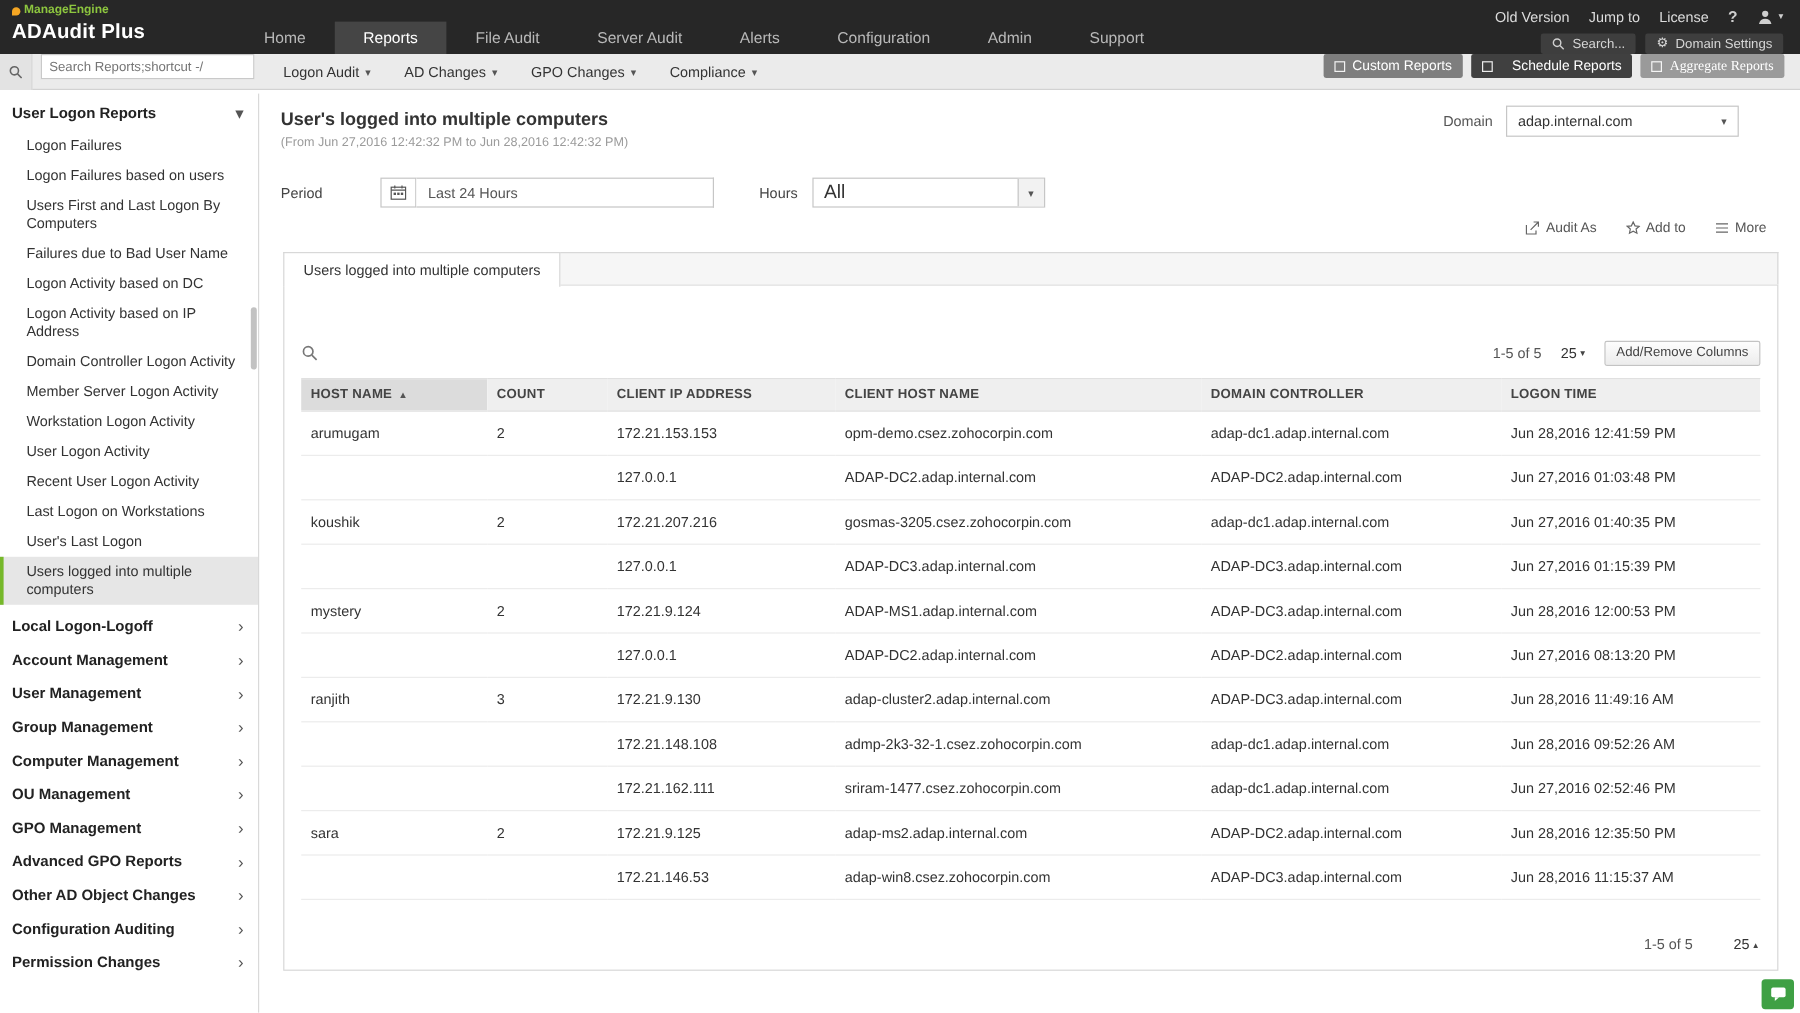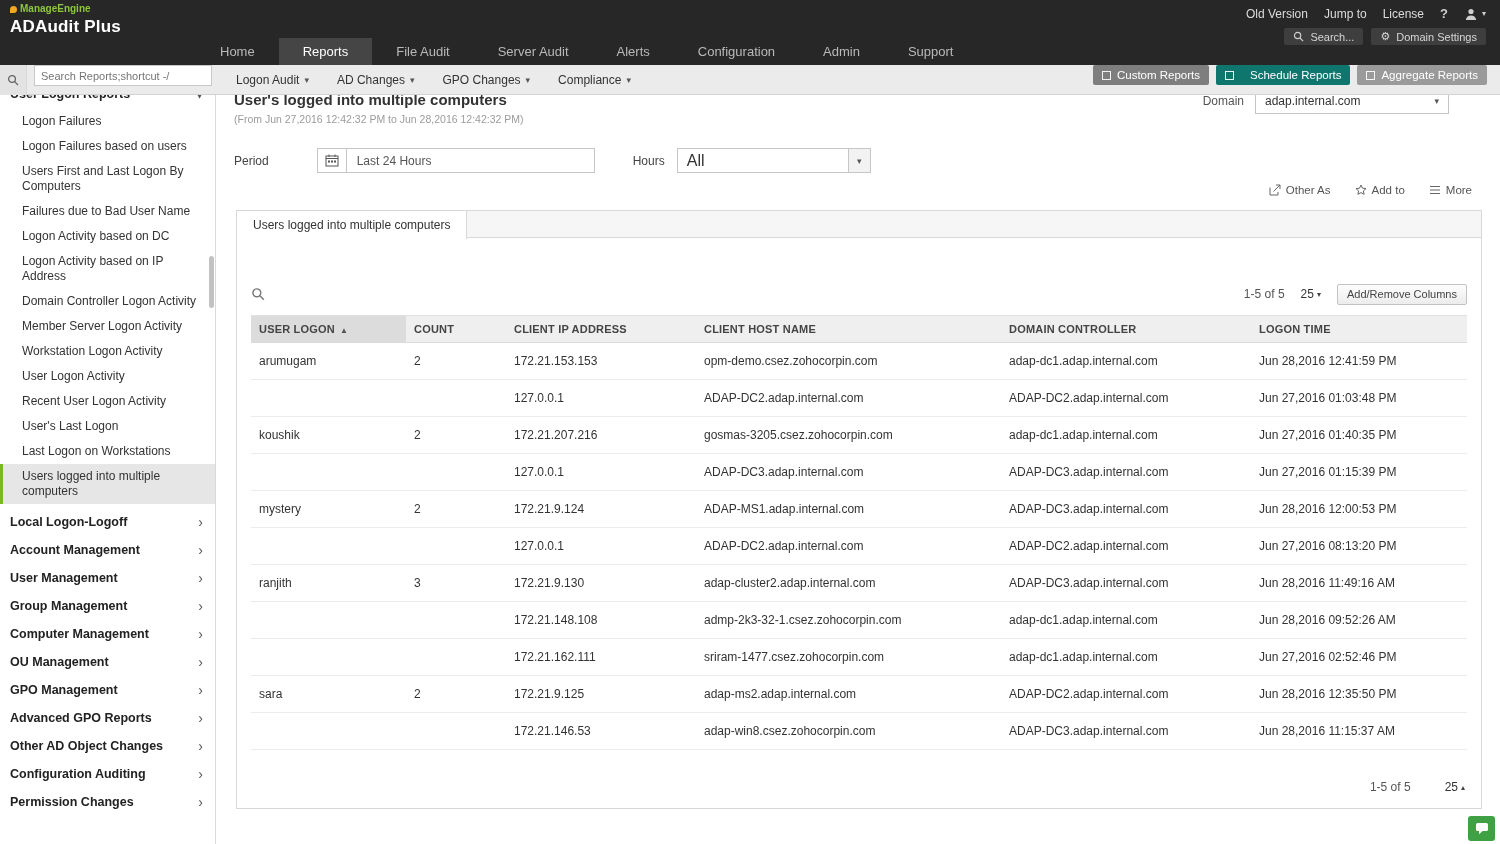--- a/index.html
+++ b/index.html
@@ -1,20 +1,20 @@
 <!DOCTYPE html>
 <html><head>
 <meta charset="utf-8">
 <style>
 *{margin:0;padding:0;box-sizing:border-box;}
 html,body{width:1500px;height:844px;}
 body{font-family:"Liberation Sans",sans-serif;background:#fff;position:relative;overflow:hidden;color:#333;}
 
 
-.topbar{height:65px;background:#272727;position:relative;z-index:6;}
+.topbar{height:45px;background:#272727;position:relative;z-index:6;}
 .brand{position:absolute;left:10px;top:4px;line-height:1;}
 .brand-vendor{font-size:10px;font-weight:bold;color:#8dc63f;display:flex;align-items:center;gap:3px;}
 .me-mark{width:7px;height:7px;background:#f5a623;border-radius:50% 50% 50% 0;display:inline-block;}
 .brand-product{font-size:17px;font-weight:bold;color:#fff;margin-top:4px;letter-spacing:.2px;}
 .topnav{position:absolute;left:196px;bottom:0;display:flex;height:27px;}
 .topnav .tab{color:#b9b9b9;font-size:13px;line-height:27px;padding:0 24px;cursor:pointer;white-space:nowrap;}
 .topnav .tab.active{background:#454545;color:#fff;}
 .top-utils{position:absolute;right:14px;top:6px;display:flex;align-items:center;gap:16px;font-size:12px;color:#dcdcdc;}
 .toplink{cursor:pointer;white-space:nowrap;}
 .help{font-size:13px;color:#cfcfcf;font-weight:bold;cursor:pointer;}
@@ -27,22 +27,22 @@
 
 .toolbar{height:30px;background:#ebebeb;border-bottom:1px solid #d2d2d2;display:flex;position:relative;z-index:5;}
 .tb-search-btn{width:27px;height:30px;display:flex;align-items:center;justify-content:center;border-right:1px solid #d8d8d8;background:#e3e3e3;cursor:pointer;}
 .tb-input{width:178px;height:21px;margin-left:7px;border:1px solid #c9c9c9;font-size:11px;color:#555;padding:0 6px;font-family:inherit;background:#fff;}
 .menus{display:flex;margin-left:10px;}
 .menu{display:flex;align-items:center;gap:5px;padding:0 14px;font-size:12px;color:#333;cursor:pointer;height:30px;white-space:nowrap;}
 .menu .caret{font-size:9px;color:#555;}
 .tb-buttons{margin-left:auto;display:flex;gap:7px;margin-right:13px;}
 .btn{height:20px;display:flex;align-items:center;gap:6px;padding:0 9px;font-size:11.5px;color:#fff;border-radius:2px;cursor:pointer;border:none;font-family:inherit;white-space:nowrap;}
 .btn.gray1{background:#7e7e7e;}
-.btn.green{background:#0f766e;gap:16px;}
-.btn.gray2{background:#9a9a9a;}
+.btn.green{background:#404040;gap:16px;}
+.btn.gray2{background:#9a9a9a;font-family:Liberation Serif, serif;}
 .btn-ic{width:9px;height:9px;border:1px solid rgba(255,255,255,.9);display:inline-block;}
 
 
 .sidebar{position:absolute;top:78px;left:0;width:216px;bottom:0;background:#fff;border-right:1px solid #d9d9d9;overflow:hidden;}
 .sb-header{display:flex;justify-content:space-between;align-items:center;padding:9px 12px 8px 10px;font-size:12.5px;font-weight:bold;color:#222;cursor:pointer;}
 .sb-item{padding:5px 8px 5px 22px;font-size:12px;color:#333;line-height:15px;cursor:pointer;}
 .sb-item.selected{background:#e6e6e6;border-left:3px solid #76b82a;padding-left:19px;}
 .sb-sections{margin-top:4px;}
 .sb-section{display:flex;justify-content:space-between;align-items:center;padding:7px 12px 7px 10px;font-size:12.5px;font-weight:bold;color:#222;cursor:pointer;}
 .chev{color:#555;font-size:14px;line-height:1;font-weight:normal;}
@@ -208,22 +208,22 @@
       <div class="sb-item">Logon Failures based on users</div>
       <div class="sb-item">Users First and Last Logon By Computers</div>
       <div class="sb-item">Failures due to Bad User Name</div>
       <div class="sb-item">Logon Activity based on DC</div>
       <div class="sb-item">Logon Activity based on IP Address</div>
       <div class="sb-item">Domain Controller Logon Activity</div>
       <div class="sb-item">Member Server Logon Activity</div>
       <div class="sb-item">Workstation Logon Activity</div>
       <div class="sb-item">User Logon Activity</div>
       <div class="sb-item">Recent User Logon Activity</div>
+      <div class="sb-item">Last Logon on Workstations</div>
       <div class="sb-item">User's Last Logon</div>
-      <div class="sb-item">Last Logon on Workstations</div>
       <div class="sb-item selected">Users logged into multiple computers</div>
     </div>
   <div class="sb-sections">
       <div class="sb-section">
         <span>Local Logon-Logoff</span>
         <span class="chev">›</span>
       </div>
       <div class="sb-section">
         <span>Account Management</span>
         <span class="chev">›</span>
@@ -306,21 +306,21 @@
   </div>
 
   <div class="actions">
       <div class="action">
         <span class="a-ic">
           <svg width="12" height="12" viewBox="0 0 12 12">
             <path d="M1 3.5v7.5h8V8" fill="none" stroke="#666"></path>
             <path d="M4.5 7.5L11 1M7 1h4v4" fill="none" stroke="#666"></path>
           </svg>
         </span>
-        <span>Other As</span>
+        <span>Audit As</span>
       </div>
       <div class="action">
         <span class="a-ic">
           <svg width="12" height="12" viewBox="0 0 12 12">
             <path d="M6 1l1.5 3.2 3.5.4-2.6 2.3.7 3.4L6 8.6 2.9 10.3l.7-3.4L1 4.6l3.5-.4z" fill="none" stroke="#666"></path>
           </svg>
         </span>
         <span>Add to</span>
       </div>
       <div class="action">
@@ -361,21 +361,21 @@
       <colgroup>
         <col style="width:155px">
           <col style="width:100px">
           <col style="width:190px">
           <col style="width:305px">
           <col style="width:250px">
           <col>
       </colgroup>
       <thead>
           <tr>
-            <th class="sorted"><span>USER LOGON</span><span class="sort">▲</span></th>
+            <th class="sorted"><span>HOST NAME</span><span class="sort">▲</span></th>
             <th><span>COUNT</span></th>
             <th><span>CLIENT IP ADDRESS</span></th>
             <th><span>CLIENT HOST NAME</span></th>
             <th><span>DOMAIN CONTROLLER</span></th>
             <th><span>LOGON TIME</span></th>
           </tr>
         </thead>
       <tbody>
           <tr class="group-start">
             <td>arumugam</td>

